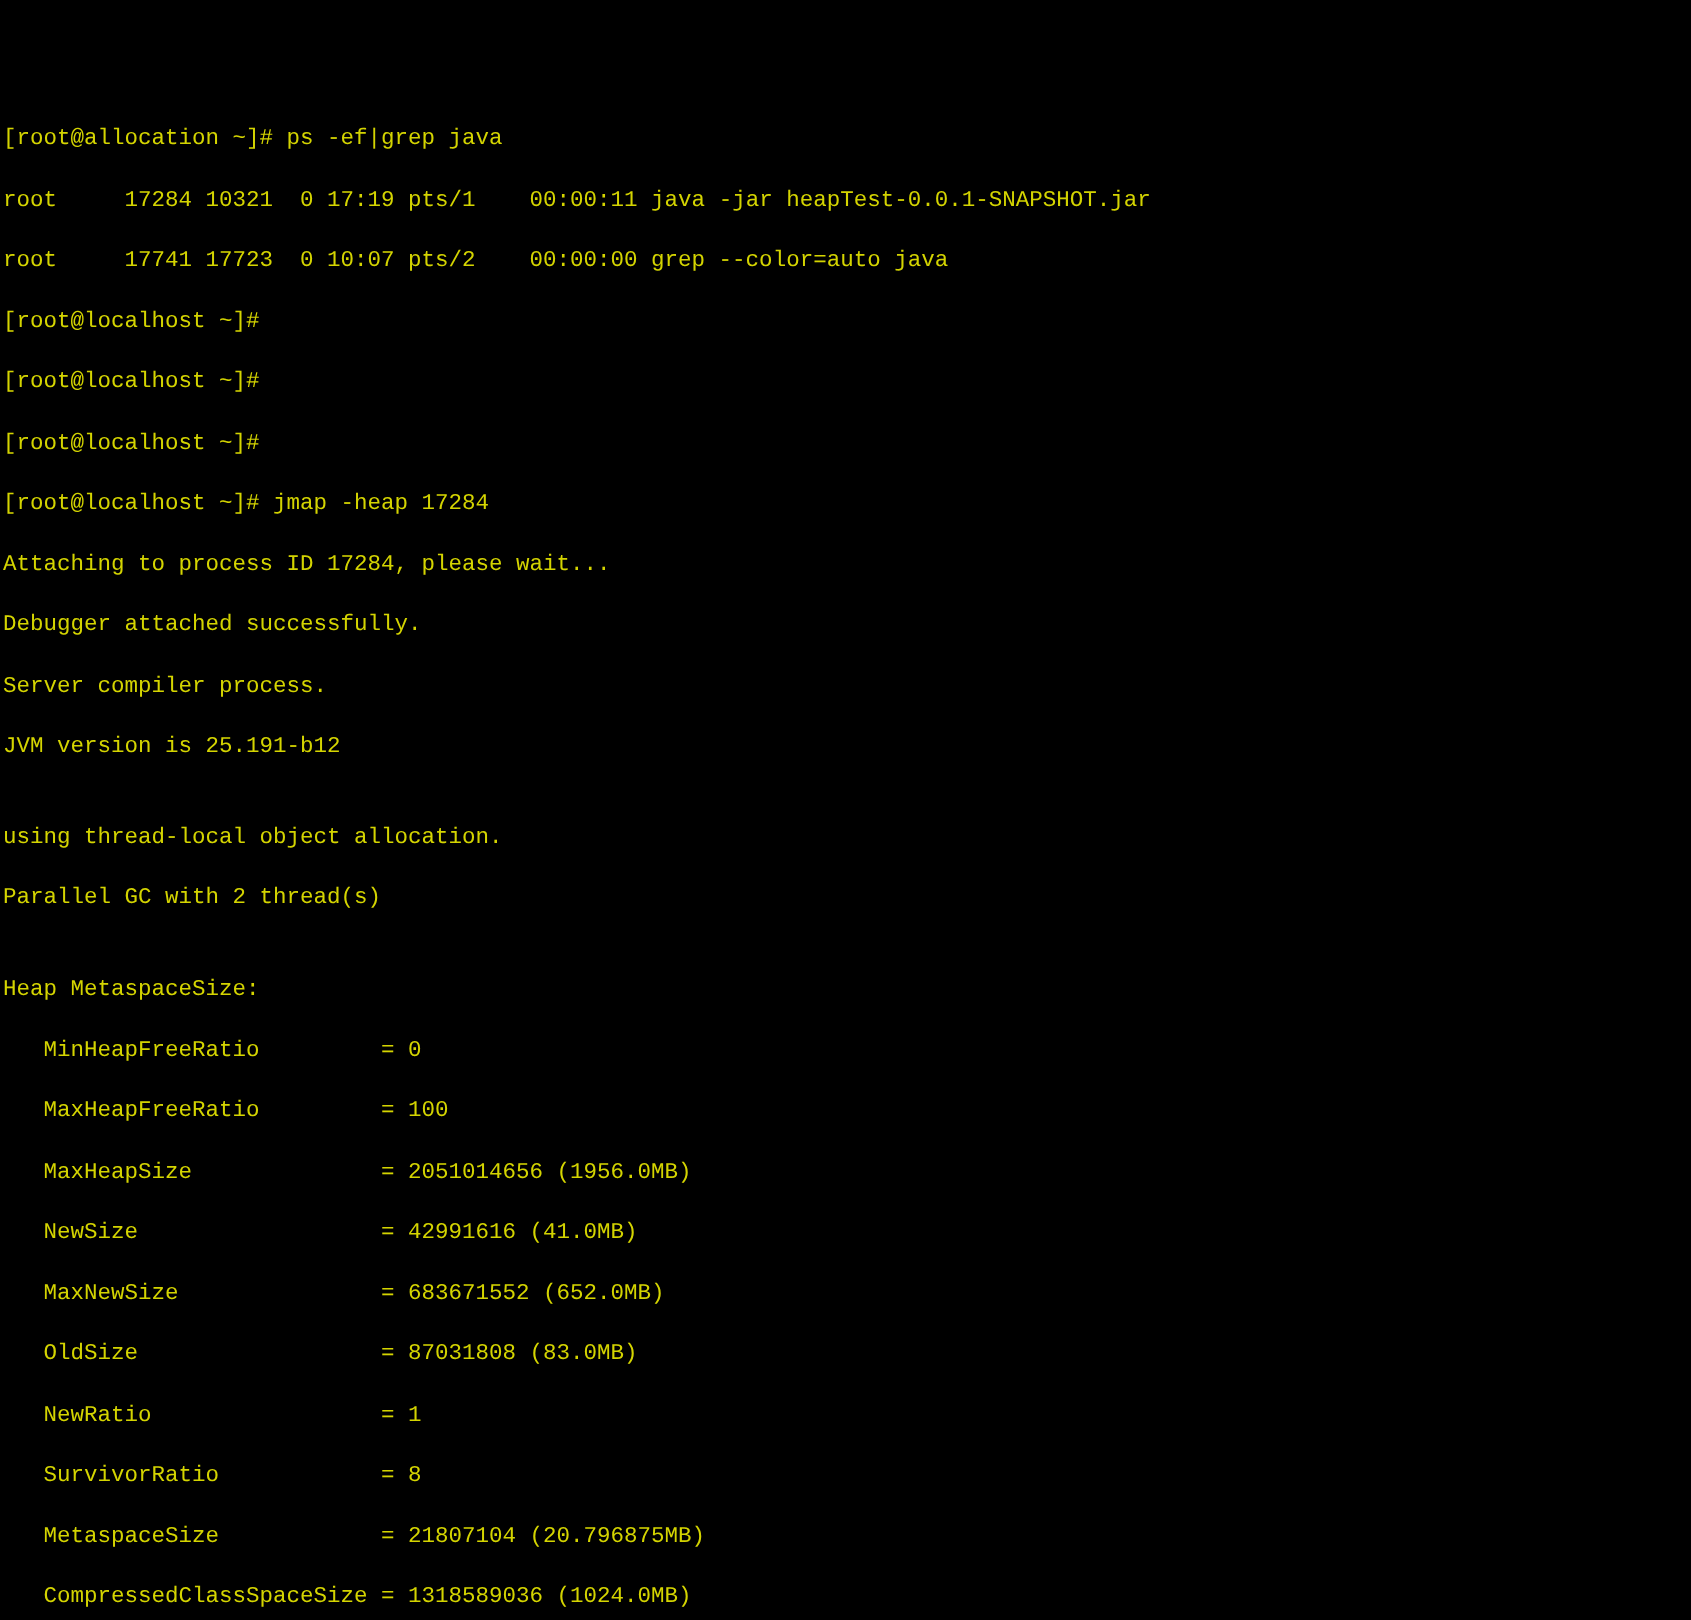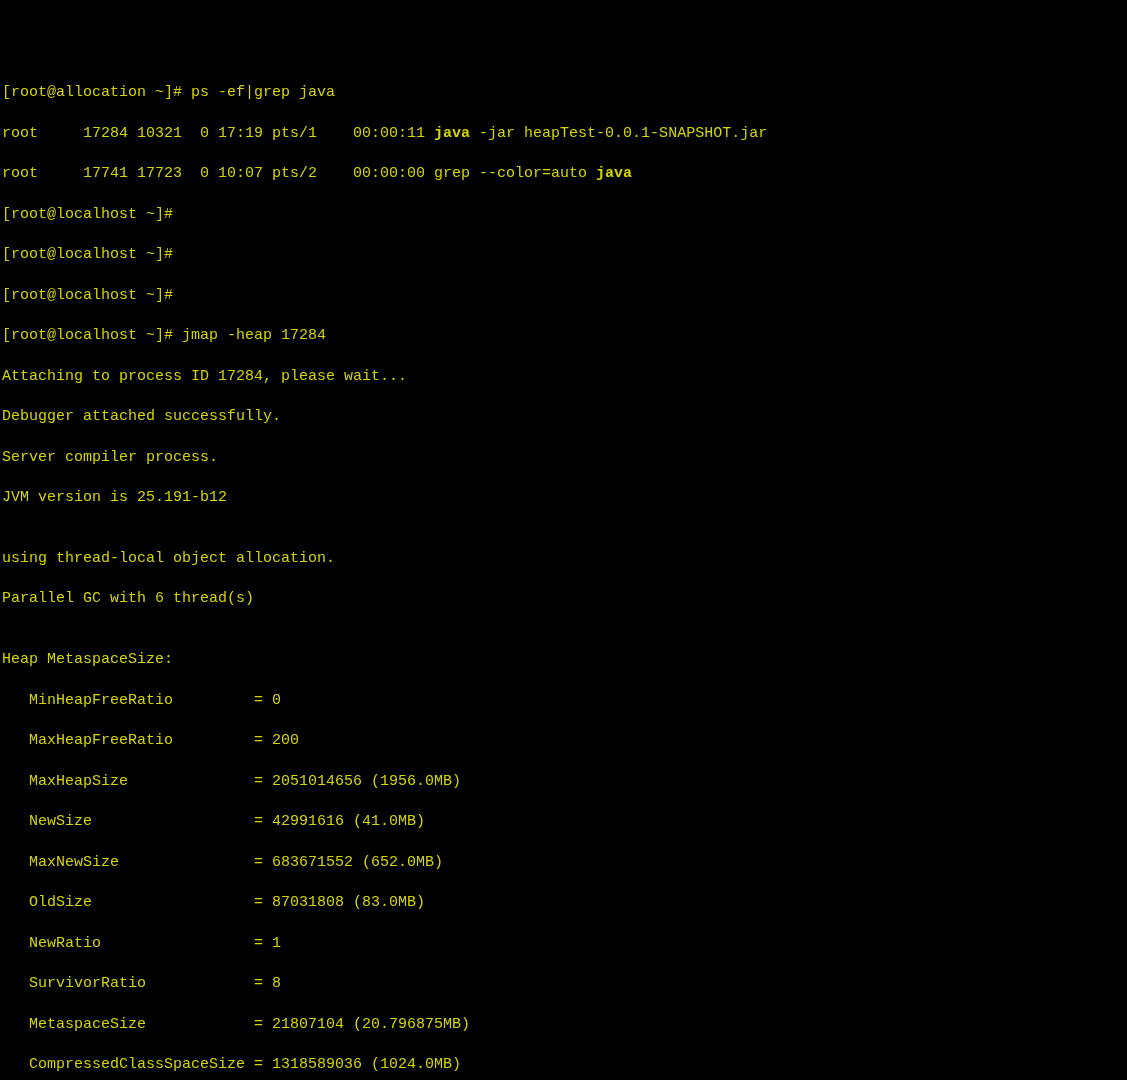--- a/index.html
+++ b/index.html
@@ -16,46 +16,46 @@
       padding: 2px;
       white-space: pre;
       width: 1127px;
       height: 1080px;
       overflow: hidden;
     }
     .line {
       display: block;
     }
     .bold {
-      font-weight: bold;
+      font-weight: normal;
     }
   </style>
 </head>
 <body>
 
 
 
 <span class="line">[root@allocation ~]# ps -ef|grep java</span>
 <span class="line"><span>root     17284 10321  0 17:19 pts/1    00:00:11 </span><span class="bold">java</span><span> -jar heapTest-0.0.1-SNAPSHOT.jar</span></span>
 <span class="line"><span>root     17741 17723  0 10:07 pts/2    00:00:00 grep --color=auto </span><span class="bold">java</span></span>
 <span class="line">[root@localhost ~]#</span>
 <span class="line">[root@localhost ~]#</span>
 <span class="line">[root@localhost ~]#</span>
 <span class="line">[root@localhost ~]# jmap -heap 17284</span>
 <span class="line">Attaching to process ID 17284, please wait...</span>
 <span class="line">Debugger attached successfully.</span>
 <span class="line">Server compiler process.</span>
 <span class="line">JVM version is 25.191-b12</span>
 <span class="line"></span>
 <span class="line">using thread-local object allocation.</span>
-<span class="line">Parallel GC with 6 thread(s)</span>
+<span class="line">Parallel GC with 2 thread(s)</span>
 <span class="line"></span>
 <span class="line">Heap MetaspaceSize:</span>
 <span class="line">   MinHeapFreeRatio         = 0</span>
-<span class="line">   MaxHeapFreeRatio         = 200</span>
+<span class="line">   MaxHeapFreeRatio         = 100</span>
 <span class="line">   MaxHeapSize              = 2051014656 (1956.0MB)</span>
 <span class="line">   NewSize                  = 42991616 (41.0MB)</span>
 <span class="line">   MaxNewSize               = 683671552 (652.0MB)</span>
 <span class="line">   OldSize                  = 87031808 (83.0MB)</span>
 <span class="line">   NewRatio                 = 1</span>
 <span class="line">   SurvivorRatio            = 8</span>
 <span class="line">   MetaspaceSize            = 21807104 (20.796875MB)</span>
 <span class="line">   CompressedClassSpaceSize = 1318589036 (1024.0MB)</span>
 
 

